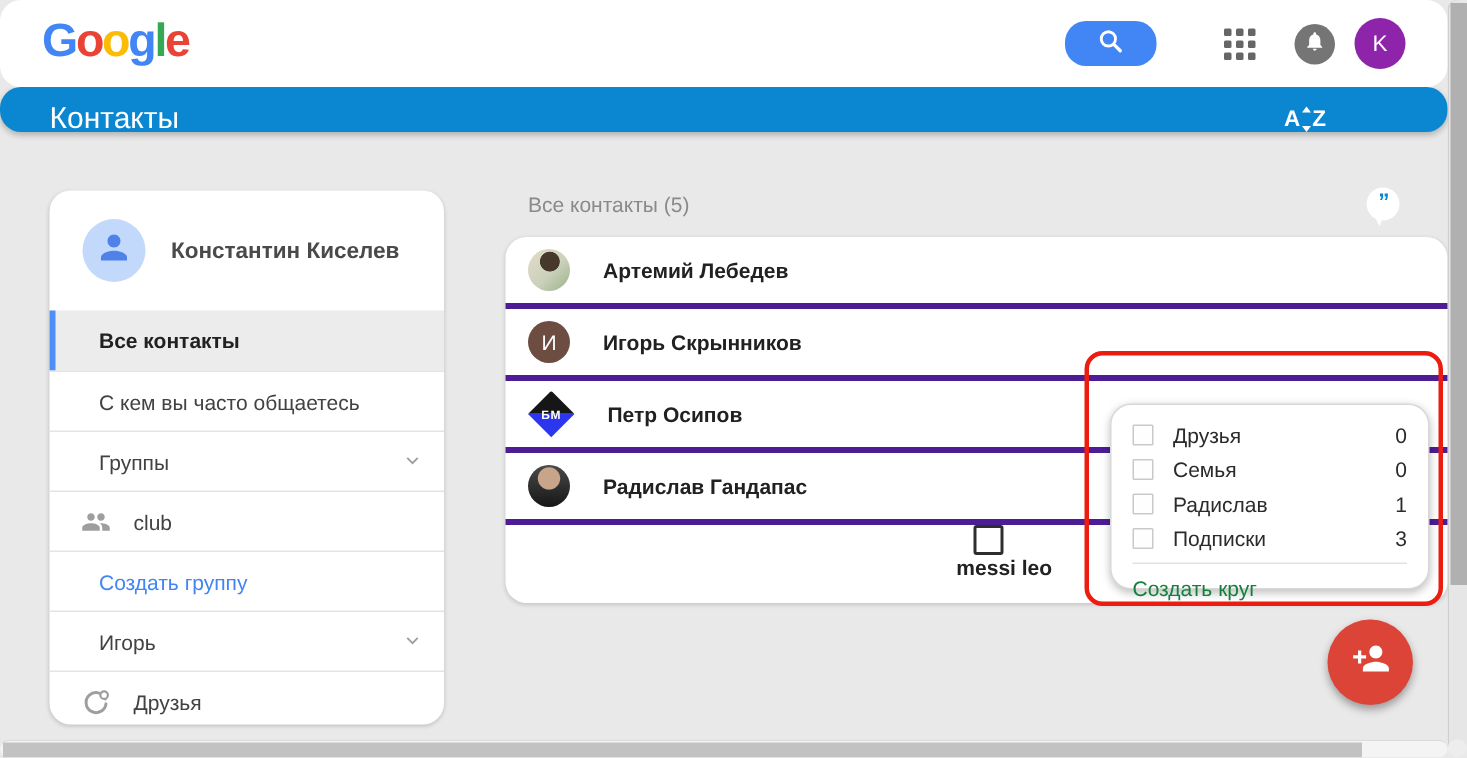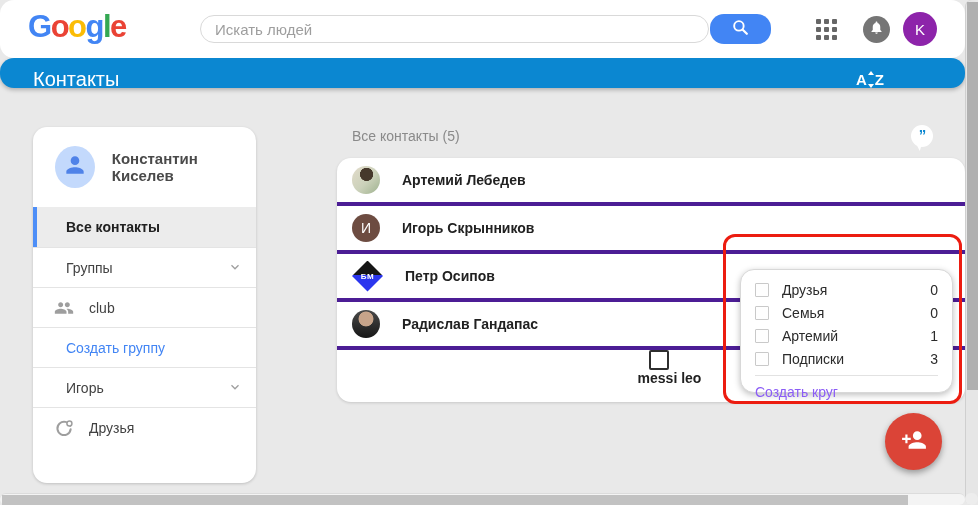--- a/index.html
+++ b/index.html
@@ -23,21 +23,21 @@
   .app-title { left:33px; top:0; height:42px; line-height:42px; color:#fff; font-size:20px; }
   .sort-icon { left:856px; top:9px; width:28px; height:24px; display:flex; align-items:center; justify-content:center; color:#fff; font-size:15px; font-weight:bold; cursor:pointer; }
   .sort-arrows { display:flex; flex-direction:column; align-items:center; gap:9px; margin:0 1px; }
   .tri-up { width:0; height:0; border-left:3px solid transparent; border-right:3px solid transparent; border-bottom:4px solid #fff; }
   .tri-down { width:0; height:0; border-left:3px solid transparent; border-right:3px solid transparent; border-top:4px solid #fff; }
   .hangouts { left:911px; top:67px; width:22px; height:22px; background:#fff; border-radius:50%; cursor:pointer; display:flex; align-items:flex-start; justify-content:center; }
   .hangouts::after { content:""; position:absolute; left:3px; top:18px; width:0; height:0; border-top:7px solid #fff; border-left:7px solid transparent; transform:rotate(18deg); }
   .hangouts .quotes { color:#0b87d1; font-size:15px; font-weight:bold; line-height:20px; letter-spacing:-1px; }
 
   
-  .sidebar { left:33px; top:127px; width:223px; height:356px; background:#fff; box-shadow:0 1px 3px rgba(0,0,0,.18); z-index:1; }
+  .sidebar { left:33px; top:127px; width:263px; height:356px; background:#fff; box-shadow:0 1px 3px rgba(0,0,0,.18); z-index:1; }
   .profile { height:80px; display:flex; align-items:center; padding-left:22px; }
   .profile-avatar { width:42px; height:42px; border-radius:50%; background:#c3d9fc; display:flex; align-items:center; justify-content:center; }
   .profile-name { margin-left:17px; font-size:15px; font-weight:bold; color:#4a4a4a; }
   .nav-item { position:relative; height:40px; display:flex; align-items:center; padding-left:33px; font-size:14px; color:#424242; border-top:1px solid #e4e4e4; cursor:pointer; }
   .nav-item.selected { background:#ececec; font-weight:bold; color:#212121; }
   .nav-item.selected::before { content:""; position:absolute; left:0; top:0; width:4px; height:100%; background:#4d8ef7; }
   .nav-item.link { color:#4285f4; }
   .nav-item.iconed { padding-left:20px; }
   .nav-item .item-icon { width:22px; margin-right:14px; display:flex; align-items:center; justify-content:center; }
   .nav-item .chevron { position:absolute; right:14px; top:12px; }
@@ -55,41 +55,40 @@
   .av-checkbox { width:20px; height:20px; flex:0 0 20px; margin:0 4px; border:2px solid #2e2e2e; border-radius:2px; background:#fff; cursor:pointer; }
   .c-name { margin-left:22px; font-size:14px; font-weight:bold; color:#212121; }
 
   
   .popup { left:740px; top:269px; width:213px; height:124px; background:#fff; border:1px solid #d8d8d8; box-shadow:0 2px 6px rgba(0,0,0,.25); padding:8px 14px 9px; z-index:5; }
   .popup-row { height:23px; display:flex; align-items:center; cursor:pointer; }
   .popup-cb { width:14px; height:14px; border:1px solid #c9c9c9; background:#fefefe; border-radius:1px; flex:0 0 14px; }
   .popup-label { margin-left:13px; font-size:14px; color:#2b2b2b; }
   .popup-count { margin-left:auto; font-size:14px; color:#2b2b2b; }
   .popup-divider { height:1px; background:#e2e2e2; margin-top:5px; }
-  .popup-link { margin-top:8px; font-size:14px; color:#8b5cf6; cursor:pointer; }
+  .popup-link { margin-top:8px; font-size:14px; color:#15803d; cursor:pointer; }
 
   
   .annotation { left:723px; top:234px; width:239px; height:170px; border:3px solid #ec1c10; border-radius:12px; pointer-events:none; z-index:9; }
 
   
   .fab { left:885px; top:413px; width:57px; height:57px; border-radius:50%; background:#db4437; box-shadow:0 3px 6px rgba(0,0,0,.35); display:flex; align-items:center; justify-content:center; cursor:pointer; z-index:6; }
 
   
   .vscroll { left:965px; top:0; width:13px; height:505px; background:#e6e6e6; border-left:1px solid #cfcfcf; z-index:10; }
   .vthumb { position:absolute; left:1px; top:2px; width:11px; height:388px; background:#b0b0b0; }
   .hscroll { left:0; top:493px; width:965px; height:12px; background:#f4f4f4; border-top:1px solid #dcdcdc; z-index:10; }
   .hthumb { position:absolute; left:2px; top:1px; width:906px; height:10px; background:#c2c2c2; }
   .scroll-corner { left:965px; top:493px; width:13px; height:12px; background:#ededed; z-index:10; }
 </style>
 </head>
 <body>
 
 <div class="abs topbar">
   <div class="abs logo"><span style="color:#4285F4">G</span><span style="color:#EA4335">o</span><span style="color:#FBBC05">o</span><span style="color:#4285F4">g</span><span style="color:#34A853">l</span><span style="color:#EA4335">e</span></div>
-  <input class="abs search-input" placeholder="Искать людей" style="">
   <button class="abs search-btn">
     <span>
       <svg width="19" height="19" viewBox="0 0 24 24">
           <circle cx="10" cy="10" r="6" fill="none" stroke="#fff" stroke-width="2.4"></circle>
           <line x1="14.8" y1="14.8" x2="20" y2="20" stroke="#fff" stroke-width="2.8" stroke-linecap="round"></line>
         </svg>
     </span>
   </button>
   <div class="abs apps-grid">
       <span></span>
@@ -136,20 +135,23 @@
           </svg>
       </span>
     </div>
     <div class="profile-name">Константин Киселев</div>
   </div>
 
   <div class="nav-item selected" style="border-top:none;">
     <span>Все контакты</span>
   </div>
   <div class="nav-item">
+    <span>С кем вы часто общаетесь</span>
+  </div>
+  <div class="nav-item">
     <span>Группы</span>
     <span class="chevron">
       <svg width="14" height="14" viewBox="0 0 24 24" fill="none" stroke="#9e9e9e" stroke-width="2.2">
           <polyline points="6,9 12,15 18,9"></polyline>
         </svg>
     </span>
   </div>
   <div class="nav-item iconed">
     <span class="item-icon">
       <svg width="20" height="20" viewBox="0 0 24 24" fill="#9e9e9e">
@@ -213,21 +215,21 @@
     <span class="popup-label">Друзья</span>
     <span class="popup-count">0</span>
   </div>
   <div class="popup-row">
     <span class="popup-cb"></span>
     <span class="popup-label">Семья</span>
     <span class="popup-count">0</span>
   </div>
   <div class="popup-row">
     <span class="popup-cb"></span>
-    <span class="popup-label">Артемий</span>
+    <span class="popup-label">Радислав</span>
     <span class="popup-count">1</span>
   </div>
   <div class="popup-row">
     <span class="popup-cb"></span>
     <span class="popup-label">Подписки</span>
     <span class="popup-count">3</span>
   </div>
   <div class="popup-divider"></div>
   <div class="popup-link">Создать круг</div>
 </div>

